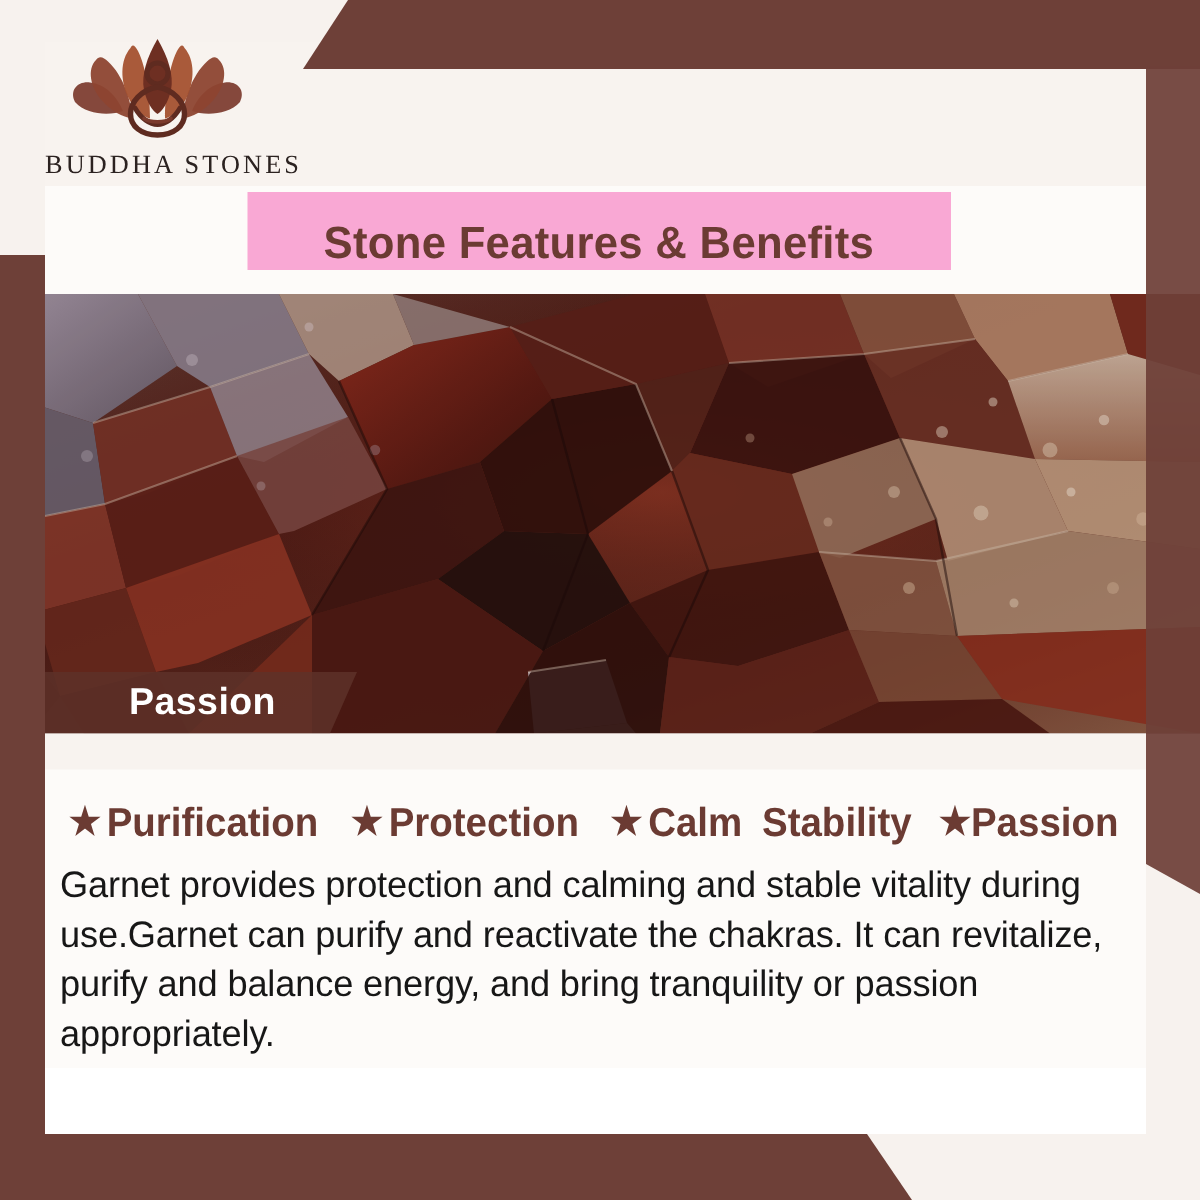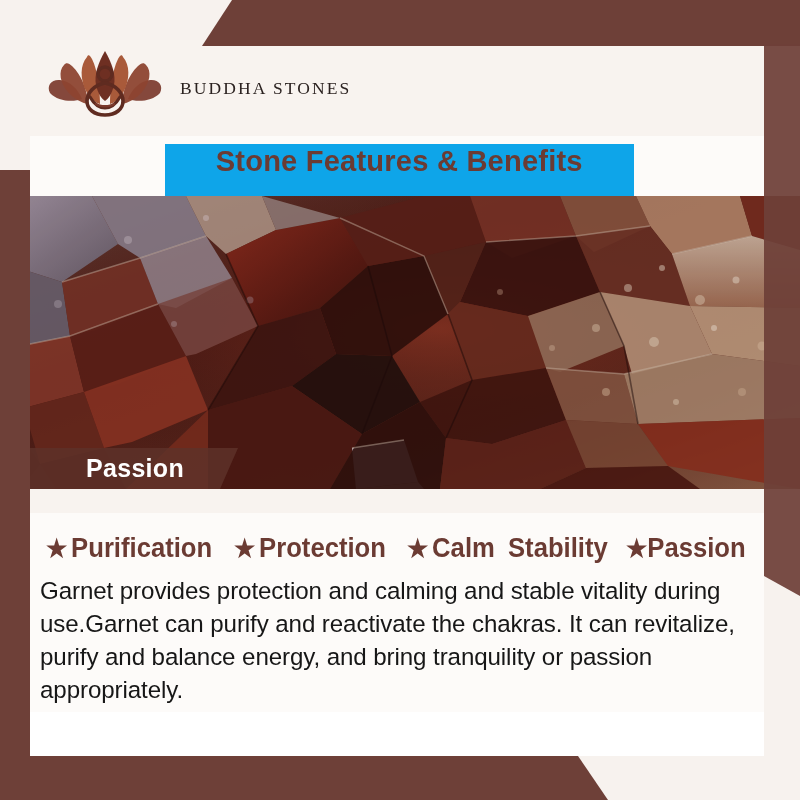--- a/index.html
+++ b/index.html
@@ -59,50 +59,49 @@
     position: absolute;
     left: 30px; top: 44px;
     width: 734px; height: 712px;
     background: #fdfbf9;
     z-index: 1;
   }
 
   
   .header {
     position: absolute;
-    left: 30px; top: 40px;
+    left: 30px; top: 28px;
     width: 734px; height: 96px;
     display: flex;
-    flex-direction: row;
-    align-items: center;
+    flex-direction: column;
     justify-content: flex-start;
     background: #f8f3ef;
     z-index: 3;
   }
   .logo-mark {
     width: 150px; height: 74px;
     margin-top: -4px;
     display: block;
   }
   .brand-name {
     font-family: "Liberation Serif", serif;
     font-size: 17.5px;
     letter-spacing: 2.1px;
     color: #2b2220;
     margin-top: 1px;
   }
 
   
   .title-banner {
     position: absolute;
-    left: 165px; top: 144px;
+    left: 165px; top: 128px;
     width: 469px; height: 52px;
-    background: #0ea5e9;
+    background: #f9a8d4;
     display: flex;
-    align-items: flex-start;
+    align-items: flex-end;
     justify-content: center;
     z-index: 4;
   }
   .title-text {
     font-family: "Liberation Sans Narrow", "Liberation Sans", sans-serif;
     font-size: 30px;
     font-weight: bold;
     color: #6b3b33;
     letter-spacing: .2px;
     transform: scaleX(.97);

